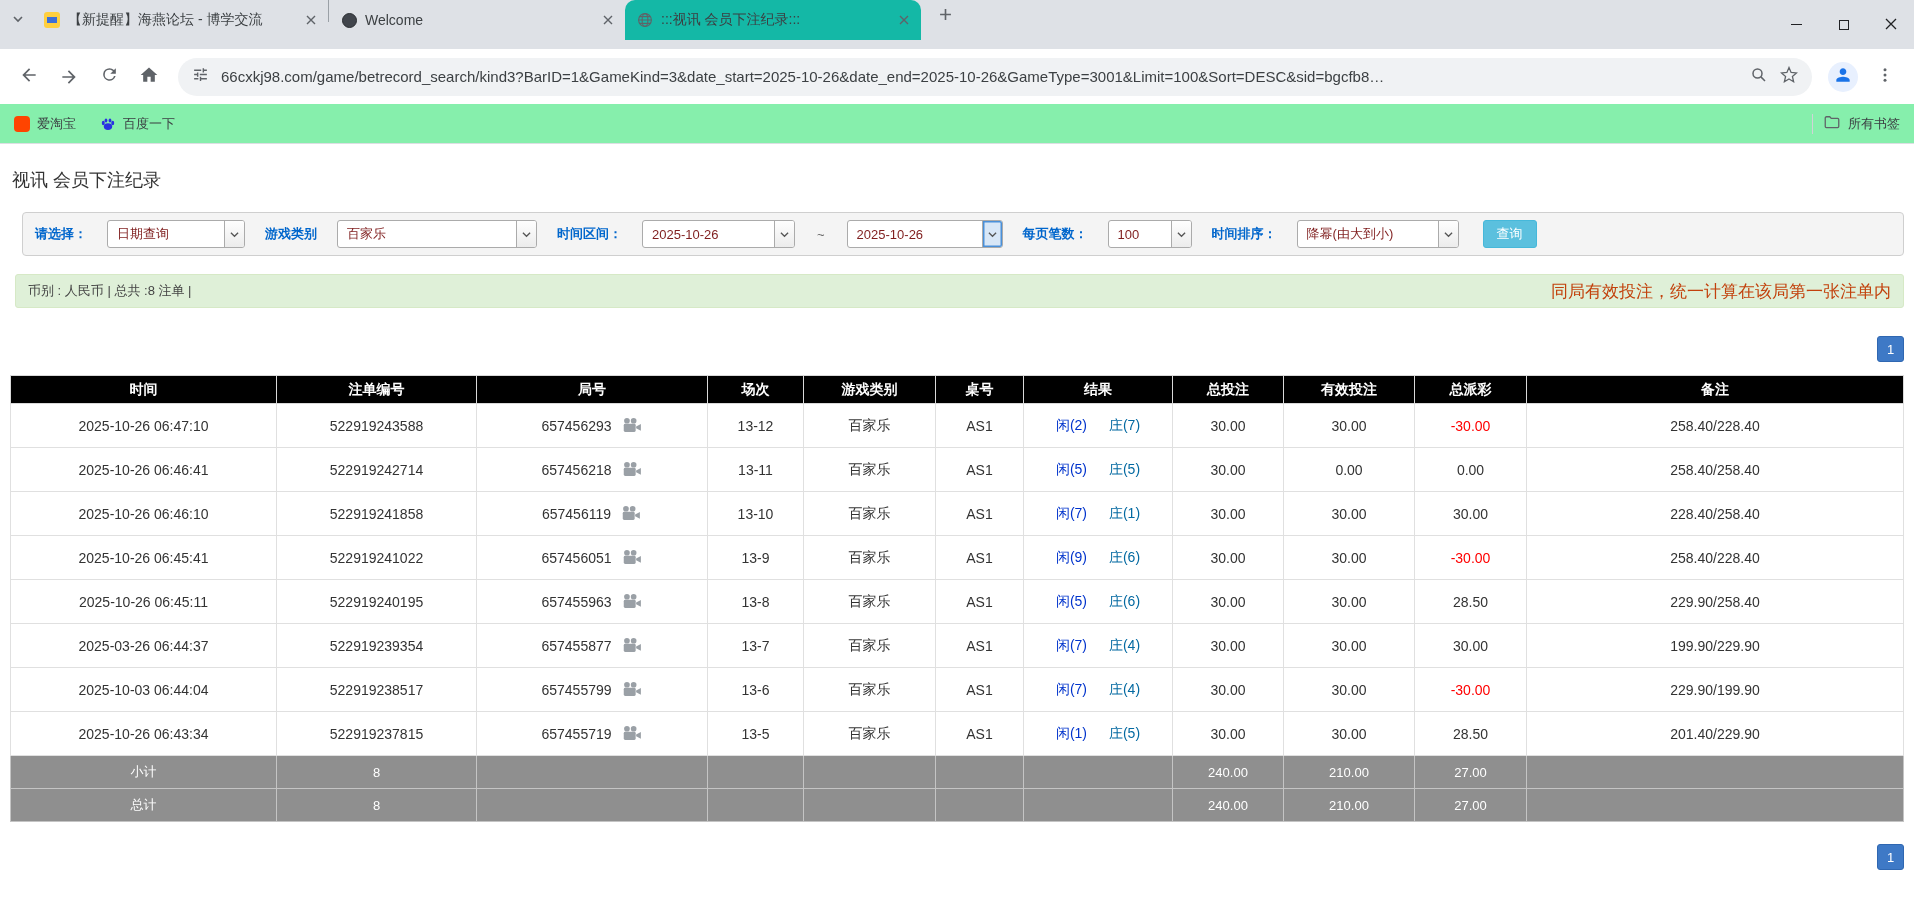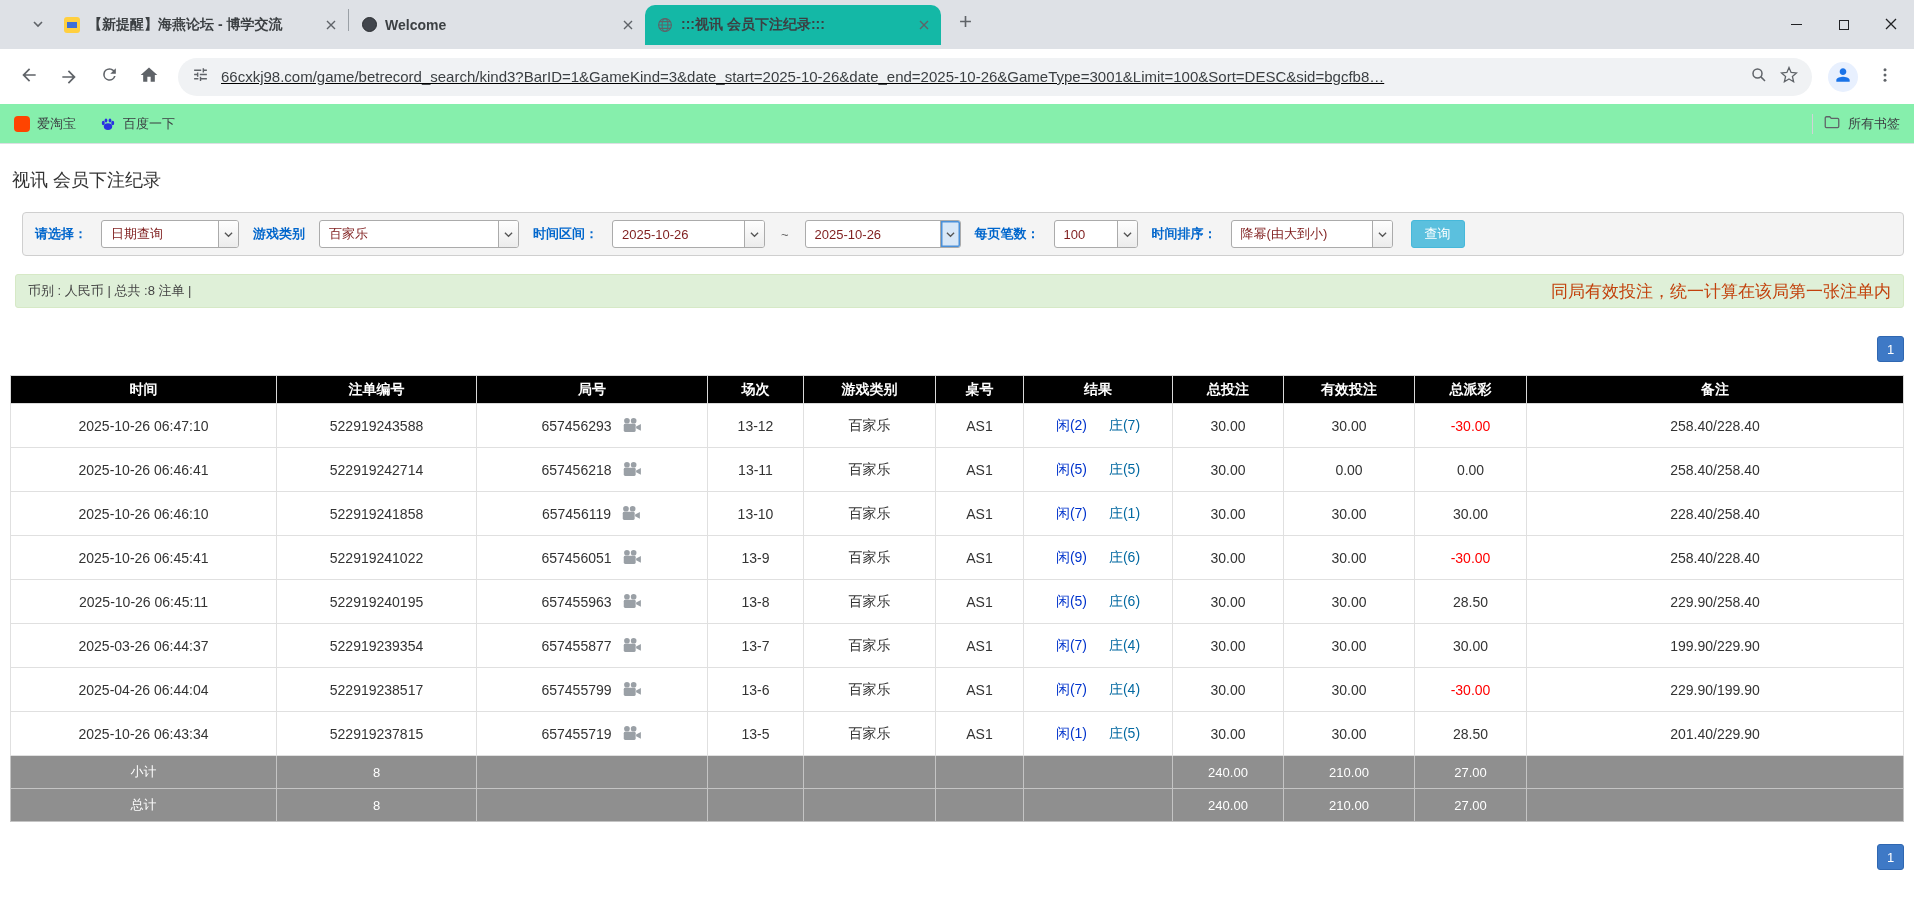--- a/index.html
+++ b/index.html
@@ -1,20 +1,20 @@
 <!DOCTYPE html>
 <html><head>
 <meta charset="utf-8">
 <style>
   * { box-sizing: border-box; margin: 0; padding: 0; }
   html,body { width: 1914px; height: 913px; background:#fff; overflow:hidden;
     font-family: "Liberation Sans", "DejaVu Sans", sans-serif; }
 
   
-  .tabstrip { height:49px; background:#dee1e6; display:flex; align-items:center; padding-left:24px; position:relative;font-weight:bold; }
+  .tabstrip { height:49px; background:#dee1e6; display:flex; align-items:flex-start; padding-left:4px; position:relative; }
   .tab-search { width:28px; height:40px; display:flex; align-items:center; justify-content:center; }
   .tab { width:296px; height:40px; display:flex; align-items:center; gap:8px; padding:0 6px 0 12px;
          border-radius:10px 10px 0 0; font-size:14px; color:#3c4043; }
   .tab.active { background:#14b8a6; }
   .tab .title { flex:1; white-space:nowrap; overflow:hidden; }
   .tab .close { width:22px; height:22px; border-radius:50%; display:flex; align-items:center; justify-content:center; flex:0 0 auto; }
   .tab-divider { width:1px; height:22px; background:#9aa0a6; margin-bottom:9px; }
   .favicon { width:16px; height:16px; flex:0 0 auto; display:flex; align-items:center; justify-content:center; }
   .fav-taobao { width:16px; height:16px; background:#ff4400; border-radius:4px; }
   .fav-dark { width:15px; height:15px; background:#41454c; border-radius:50%; border:1.5px solid #2a2d31; }
@@ -22,36 +22,36 @@
   .fav-mail::after { content:""; position:absolute; left:3px; top:5px; width:10px; height:6px; background:#3d6fd8; }
   .newtab { width:32px; height:32px; margin:0 0 4px 8px; display:flex; align-items:center; justify-content:center; border-radius:50%; }
   .win-controls { position:absolute; right:0; top:0; height:49px; display:flex; }
   .win-btn { width:47px; height:100%; display:flex; align-items:center; justify-content:center; color:#202124; }
   .glyph-min { width:11px; border-top:1.4px solid #202124; display:block; }
   .glyph-max { width:10px; height:10px; border:1.4px solid #202124; display:block; }
 
   .navbar { height:55px; background:#fff; display:flex; align-items:center; padding:0 10px; gap:2px; }
   .nav-btn { width:38px; height:38px; border-radius:50%; display:flex; align-items:center; justify-content:center; flex:0 0 auto; }
   .omnibox { flex:1; height:38px; background:#f0f2f4; border-radius:19px; display:flex; align-items:center;
-             padding:0 14px; gap:12px; margin:0 8px; min-width:0;text-decoration:underline; }
+             padding:0 14px; gap:12px; margin:0 8px; min-width:0; }
   .omnibox .url { flex:1; font-size:15px; color:#3c4043; white-space:nowrap; overflow:hidden; }
   .avatar { width:30px; height:30px; border-radius:50%; background:#e8f0fe; display:flex; align-items:center; justify-content:center; margin:0 6px; }
 
   .bookmarks { height:40px; background:#86efac; display:flex; align-items:center; padding:0 14px; gap:24px;
                border-bottom:1px solid #dcdfe3; }
   .bm-item { display:flex; align-items:center; gap:7px; font-size:13px; color:#3c4043; }
   .bm-right { margin-left:auto; display:flex; align-items:center; gap:10px; }
   .bm-sep { width:1px; height:20px; background:#d0d3d7; }
 
   
   .page { padding:0 10px; }
   .page-title { font-size:18px; color:#333; margin:24px 0 0 2px; font-weight:400; }
 
   .filter-bar { margin:20px 0 0 12px; height:44px; background:#f4f4f4; border:1px solid #cfcfcf; border-radius:4px;
-                display:flex; align-items:center; padding:0 12px; gap:14px; }
+                display:flex; align-items:center; padding:0 12px; gap:20px; }
   .f-label { color:#06c; font-size:13px; font-weight:bold; white-space:nowrap; }
   .sel { display:inline-flex; align-items:stretch; background:#fff; border:1px solid #ababab; border-radius:3px; height:28px; }
   .sel .val { display:flex; align-items:center; padding:0 9px; font-size:13px; color:#7f1d1d; flex:1; white-space:nowrap; }
   .sel .arrow { width:20px; border-left:1px solid #ababab; display:flex; align-items:center; justify-content:center;
                 background:linear-gradient(#fefefe,#ececec); color:#555; border-radius:0 2px 2px 0; }
   .sel.focused .arrow { background:#d8e7f7; box-shadow: inset 0 0 0 1.5px #4a90d9; }
   .tilde { color:#666; font-size:13px; padding:0 2px; }
   .search-btn { background:#5bc0de; border:1px solid #46b8da; color:#fff; font-size:13px; border-radius:3px;
                 height:28px; padding:0 13px; margin-left:4px; }
 
@@ -526,21 +526,21 @@
       <span class="res-player">闲(7)</span>
       <span class="res-banker">庄(4)</span>
     </td>
     <td class="bet-link">30.00</td>
     <td>30.00</td>
     <td class="payout">30.00</td>
     <td>199.90/229.90</td>
   </tr>
 
   <tr>
-    <td>2025-04-26 06:44:04</td>
+    <td>2025-10-03 06:44:04</td>
     <td>522919238517</td>
     <td>
       <span class="round-wrap">
         <span>657455799</span>
         <span class="video-btn">
           <svg width="22" height="17" viewBox="0 0 24 18" fill="#9aa0a6">
                   <circle cx="6.5" cy="3.8" r="3.1"></circle>
                   <circle cx="13.8" cy="3.8" r="3.1"></circle>
                   <rect x="3" y="7.2" width="13" height="8.8" rx="1.5"></rect>
                   <path d="M16.5 10l5.2-2.6v7.2l-5.2-2.6z"></path>

